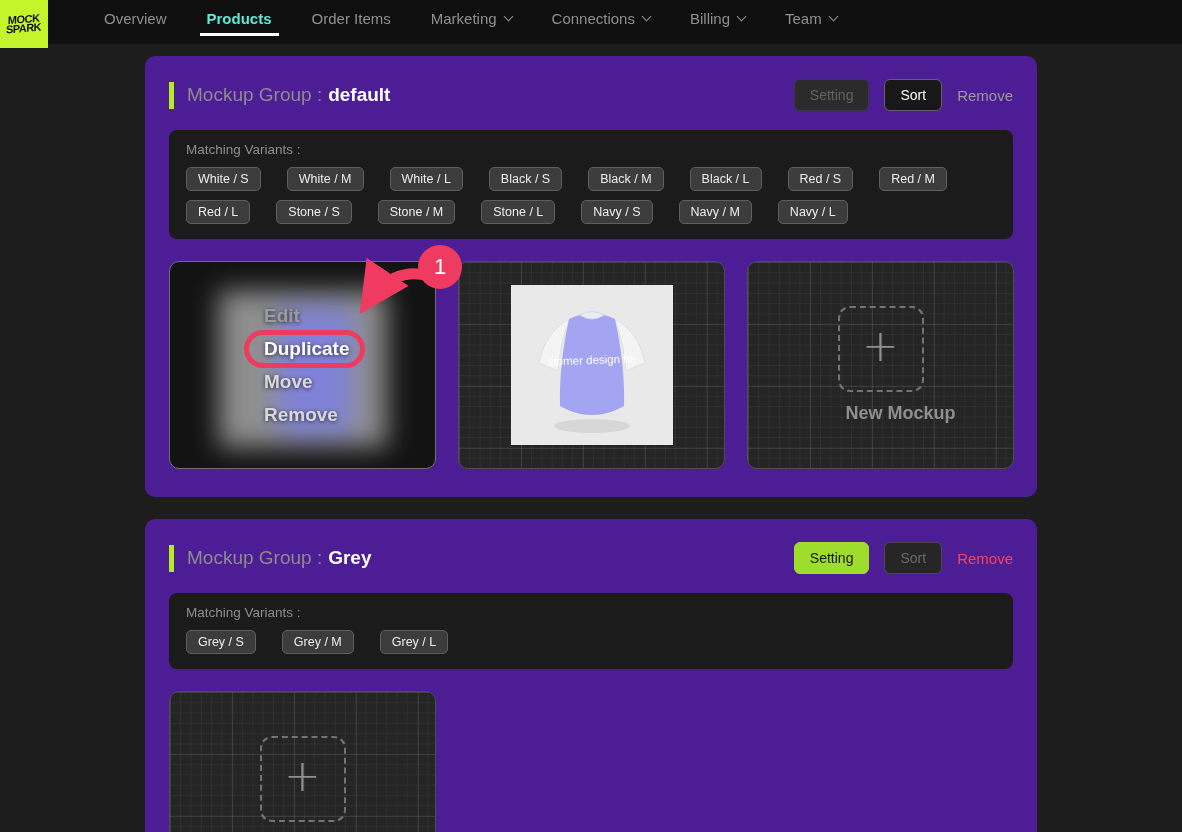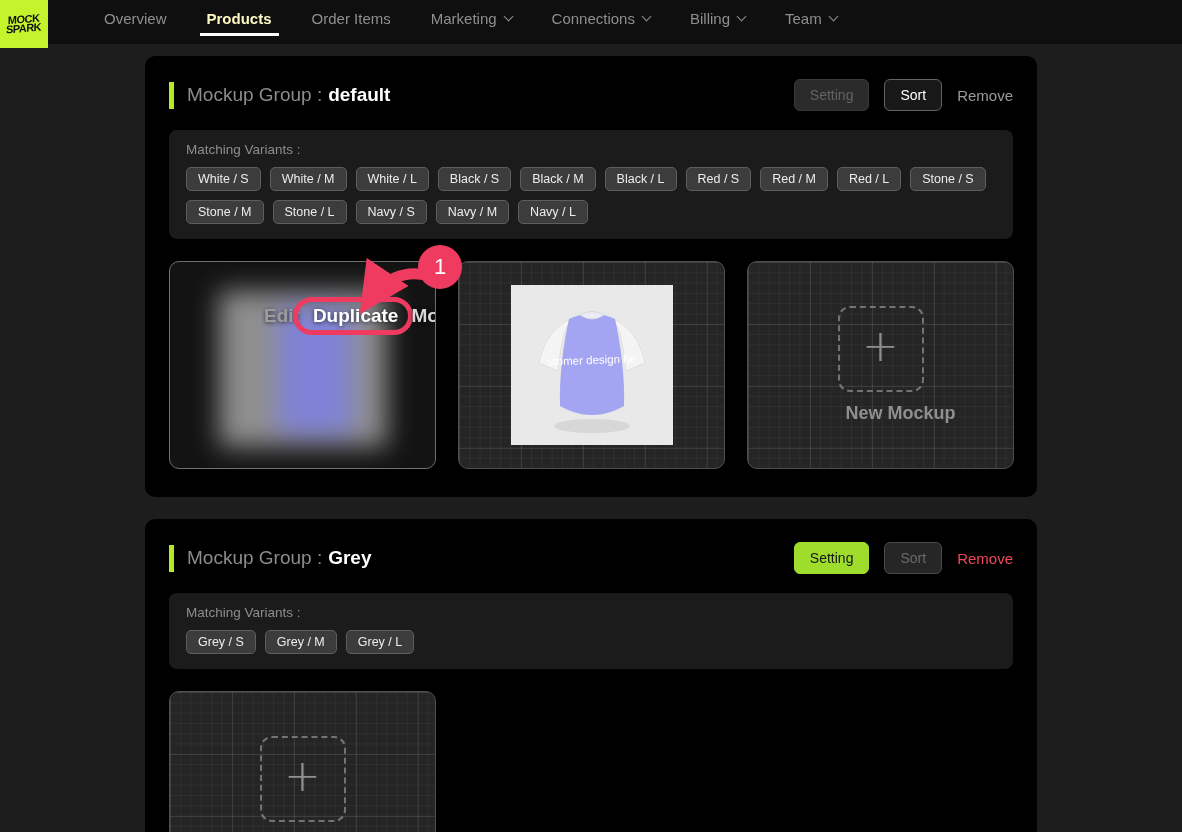--- a/index.html
+++ b/index.html
@@ -16,45 +16,45 @@
 
   
   nav { height:44px; background:#0f0f0f; display:flex; align-items:center; position:relative; z-index:20; }
   .logo { position:absolute; left:0; top:0; width:48px; height:48px; background:var(--brand);
           display:flex; align-items:center; justify-content:center; cursor:pointer; }
   .logo-inner { transform:rotate(-5deg) skewX(-6deg); color:#101010; font-weight:900;
                 font-size:11px; line-height:9px; letter-spacing:-0.5px; text-align:center; }
   nav ul { display:flex; list-style:none; margin:0 0 0 84px; padding:0; height:100%; }
   .nav-item { display:flex; align-items:center; gap:8px; padding:0 20px; height:36px;
               color:#8f8f8f; font-size:15px; cursor:pointer; position:relative; white-space:nowrap; }
-  .nav-item.active { color:#fef9c3; font-weight:700; }
+  .nav-item.active { color:#5eead4; font-weight:700; }
   .nav-item.active::after { content:''; position:absolute; left:13px; right:13px; bottom:0; height:3px; background:#fff; }
   .chev { width:7px; height:7px; border-right:1.6px solid #8f8f8f; border-bottom:1.6px solid #8f8f8f;
           transform:rotate(45deg); margin-top:-4px; display:none; }
   .nav-item.has-dropdown .chev { display:inline-block; }
 
   
   main { padding:12px 145px 0; }
-  .section { background:#000000; border-radius:10px; padding:23px 24px 28px; margin-bottom:22px; }
+  .section { background:#4c1d95; border-radius:10px; padding:23px 24px 28px; margin-bottom:22px; }
   .sec-header { display:flex; align-items:center; height:32px; margin-bottom:19px; }
   .accent-bar { width:5px; height:27px; background:var(--accent); margin-right:13px; }
   .sec-title { font-size:19px; color:#8c8c8c; }
   .sec-title .sec-title-value { color:#fff; font-weight:700; margin-left:6px; }
   .sec-actions { margin-left:auto; display:flex; align-items:center; gap:15px;padding-left:39px; }
   .btn { border-radius:6px; padding:7px 15px; font-size:14px; cursor:pointer; font-family:inherit; }
   .btn-dim    { background:#2b2b2b; border:1px solid #3a3a3a; color:#636363; }
   .btn-dim2   { background:#262626; border:1px solid #4a4a4a; color:#6a6a6a; }
   .btn-bright { background:#181818; border:1px solid #636363; color:#ffffff; }
   .btn-green  { background:var(--btn-green); border:1px solid var(--btn-green); color:#161616; }
   .btn-text   { background:none; border:none; color:#9b9b9b; font-size:15px; padding:7px 0; }
   .btn-text.danger { color:var(--danger); }
 
   .variants-box { background:#1b1b1b; border-radius:8px; padding:12px 17px 15px; margin-bottom:22px; }
   .variants-label { color:#8d8d8d; font-size:13.5px; margin-bottom:10px; }
-  .chips { display:flex; flex-wrap:wrap; gap:9px 9px; }
+  .chips { display:flex; flex-wrap:wrap; gap:9px 26px; }
   .chip { background:#3c3c3c; border:1px solid #5e5e5e; border-radius:5px; color:#ededed;
           font-size:12.5px; padding:4px 11px; cursor:default; white-space:nowrap; }
 
   
   .cards-row { display:flex; gap:22px; position:relative; }
   .card { width:267px; height:208px; border-radius:10px; position:relative; flex:0 0 auto; }
   .card-dark { background:#131313; border:1px solid #6f6f6f; overflow:hidden; }
   .card-grid {
     background-color:#252525;
     background-image:
@@ -65,21 +65,21 @@
     background-size:62px 62px, 62px 62px, 10.3px 10.3px, 10.3px 10.3px;
     border:1px solid #4e4e4e;
     cursor:pointer;
   }
 
   .blur-thumb { position:absolute; left:50%; top:52%; transform:translate(-50%,-50%);
                 width:168px; height:156px; background:#8f8f8f; filter:blur(13px); }
   .blur-shirt { position:absolute; left:58px; top:16px; width:76px; height:128px;
                 background:#7f82d6; border-radius:10px; }
 
-  .ctx-menu { position:absolute; left:94px; top:44px; display:flex; 
+  .ctx-menu { position:absolute; left:94px; top:44px; display:flex; flex-direction:column;
               gap:13px; z-index:3; margin:0; padding:0; list-style:none; }
   .ctx-item { font-size:19px; font-weight:700; line-height:20px; color:#d9d9d9;
               text-shadow:0 1px 4px rgba(0,0,0,.65); cursor:pointer; position:relative; width:max-content; }
   .ctx-item.dim { color:#9c9c9c; }
   .ctx-item.highlighted { color:#ffffff; }
   .ctx-item.highlighted::before { content:''; position:absolute; left:-20px; right:-15px; top:-9px; bottom:-9px;
               border:5px solid var(--pink); border-radius:999px; }
 
   .shirt-img { position:absolute; left:50%; top:50%; transform:translate(-50%,-50%); display:block; }
 

